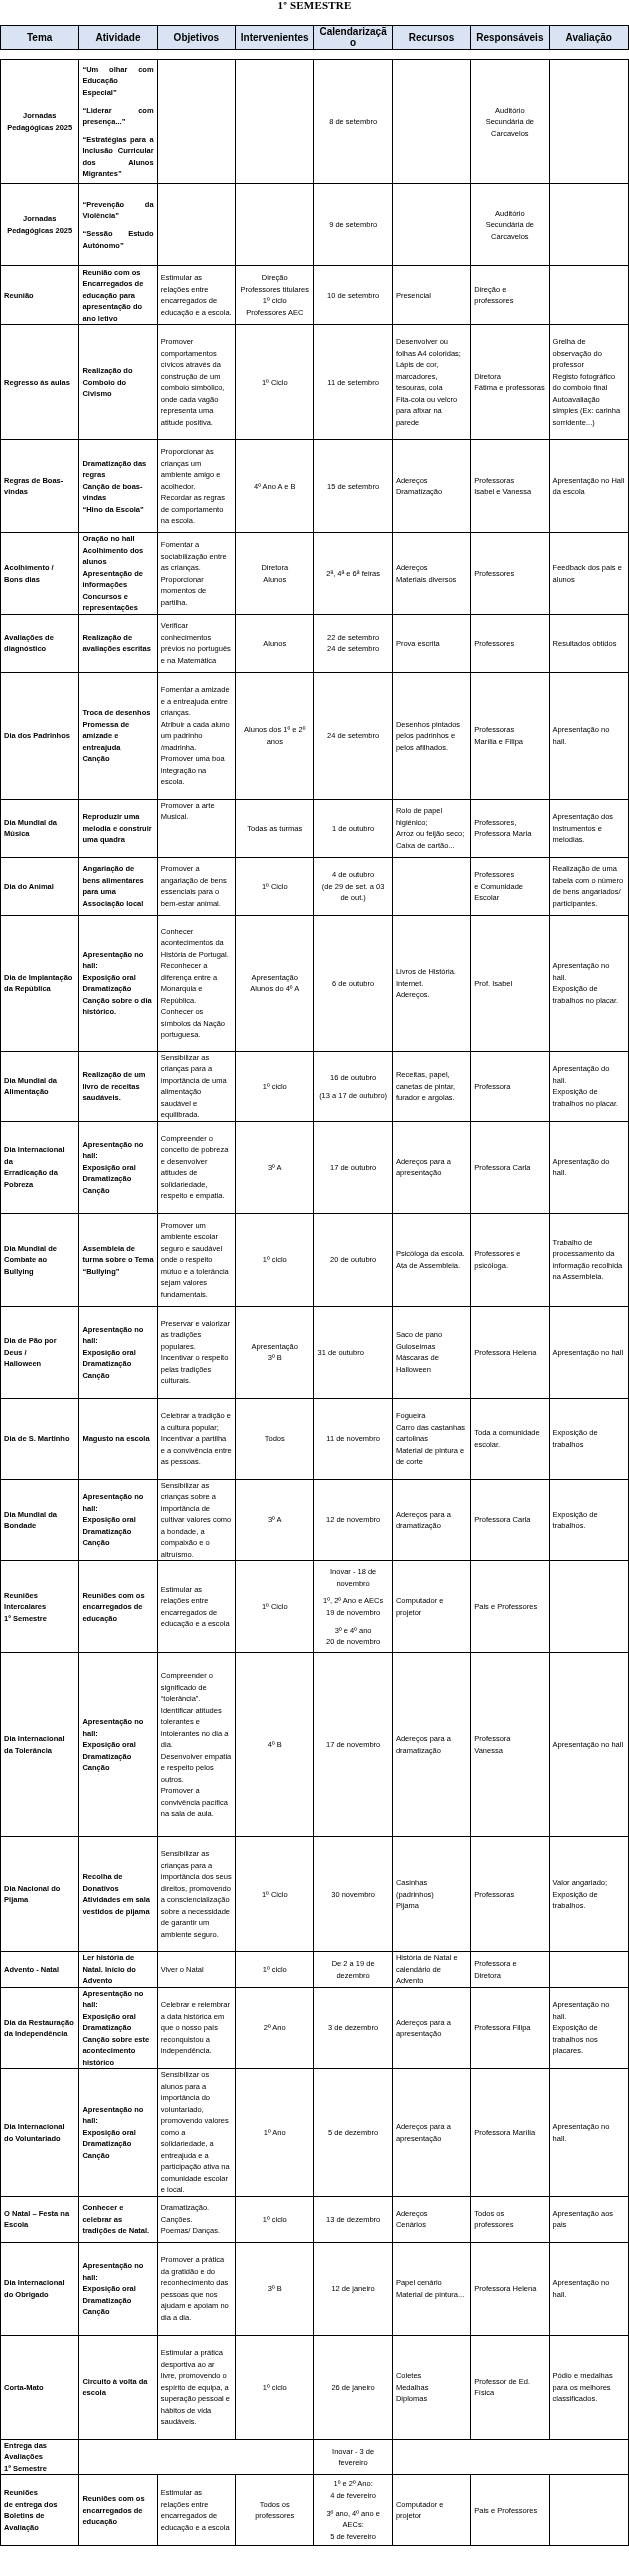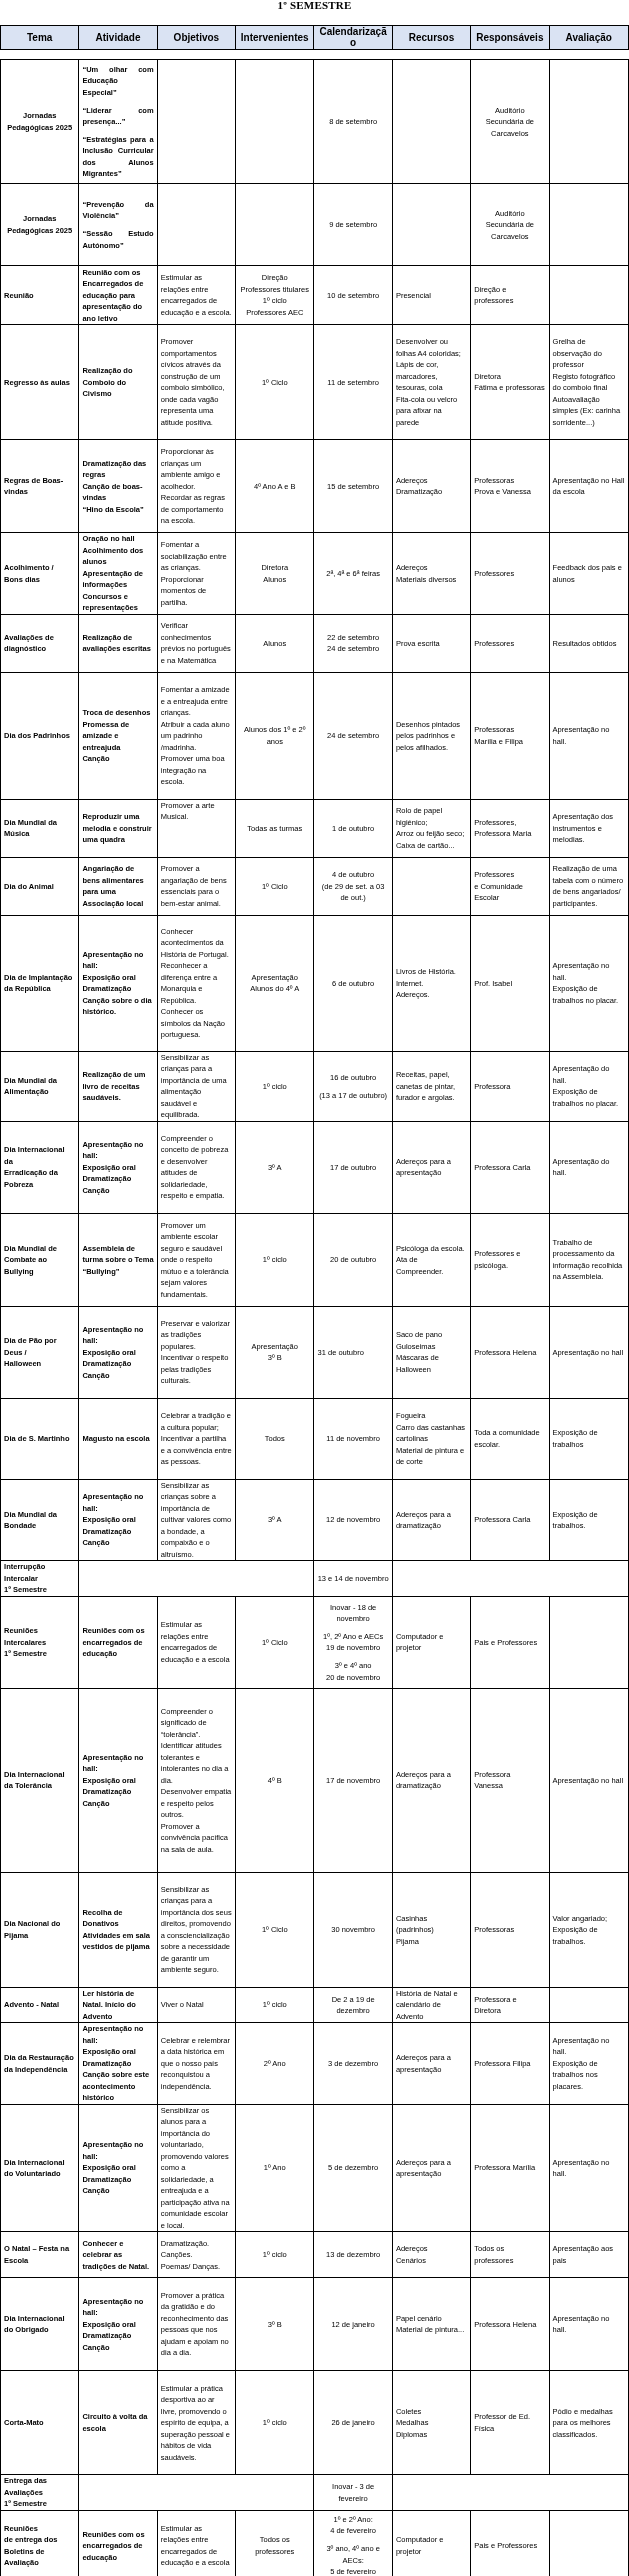--- a/index.html
+++ b/index.html
@@ -182,21 +182,21 @@
         </td>
         <td class="c">
           <span class="line">15 de setembro</span>
         </td>
         <td>
           <span class="line">Adereços</span>
           <span class="line">Dramatização</span>
         </td>
         <td>
           <span class="line">Professoras</span>
-          <span class="line">Prova e Vanessa</span>
+          <span class="line">Isabel e Vanessa</span>
         </td>
         <td>
           <span class="line">Apresentação no Hall da escola</span>
         </td>
       </tr>
       <tr style="height: 81px;">
         <td class="b">
           <span class="line">Acolhimento /</span>
           <span class="line">Bons dias</span>
         </td>
@@ -446,21 +446,21 @@
           <span class="line">Promover um ambiente escolar seguro e saudável onde o respeito mútuo e a tolerância sejam valores fundamentais.</span>
         </td>
         <td class="c">
           <span class="line">1º ciclo</span>
         </td>
         <td class="c">
           <span class="line">20 de outubro</span>
         </td>
         <td>
           <span class="line">Psicóloga da escola.</span>
-          <span class="line">Ata de Compreender.</span>
+          <span class="line">Ata de Assembleia.</span>
         </td>
         <td>
           <span class="line">Professores e psicóloga.</span>
         </td>
         <td>
           <span class="line">Trabalho de processamento da informação recolhida na Assembleia.</span>
         </td>
       </tr>
       <tr style="height: 92px;">
         <td class="b">
@@ -547,32 +547,20 @@
         </td>
         <td>
           <span class="line">Adereços para a dramatização</span>
         </td>
         <td>
           <span class="line">Professora Carla</span>
         </td>
         <td>
           <span class="line">Exposição de trabalhos.</span>
         </td>
-      </tr>
-      <tr style="height: 35px;">
-        <td class="b">
-          <span class="line">Interrupção</span>
-          <span class="line">Intercalar</span>
-          <span class="line">1º Semestre</span>
-        </td>
-        <td colspan="3"></td>
-        <td class="c">
-          <span class="line">13 e 14 de novembro</span>
-        </td>
-        <td colspan="3"></td>
       </tr>
       <tr style="height: 92px;">
         <td class="b">
           <span class="line">Reuniões</span>
           <span class="line">Intercalares</span>
           <span class="line">1º Semestre</span>
         </td>
         <td class="b">
           <span class="line">Reuniões com os encarregados de educação</span>
         </td>

